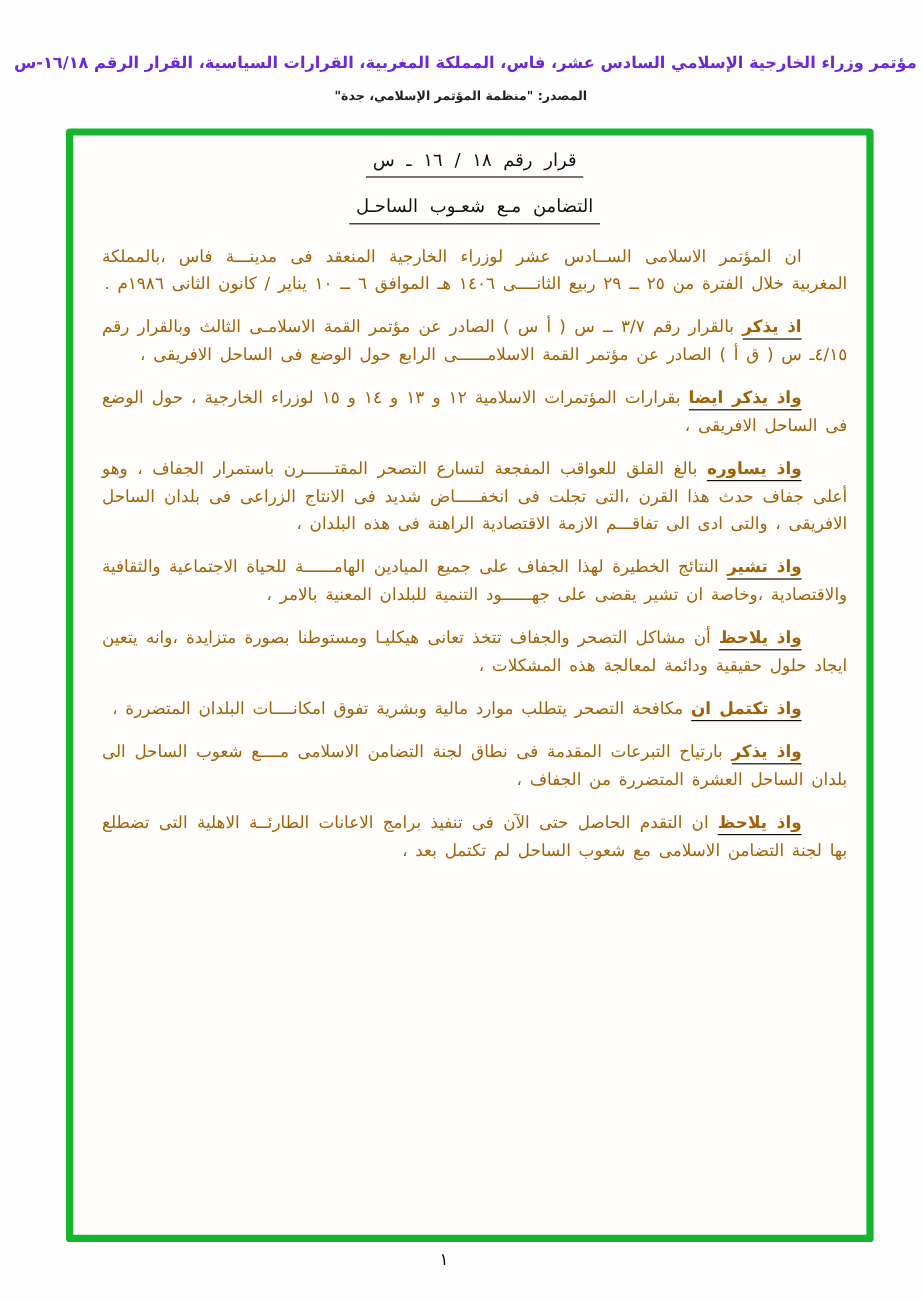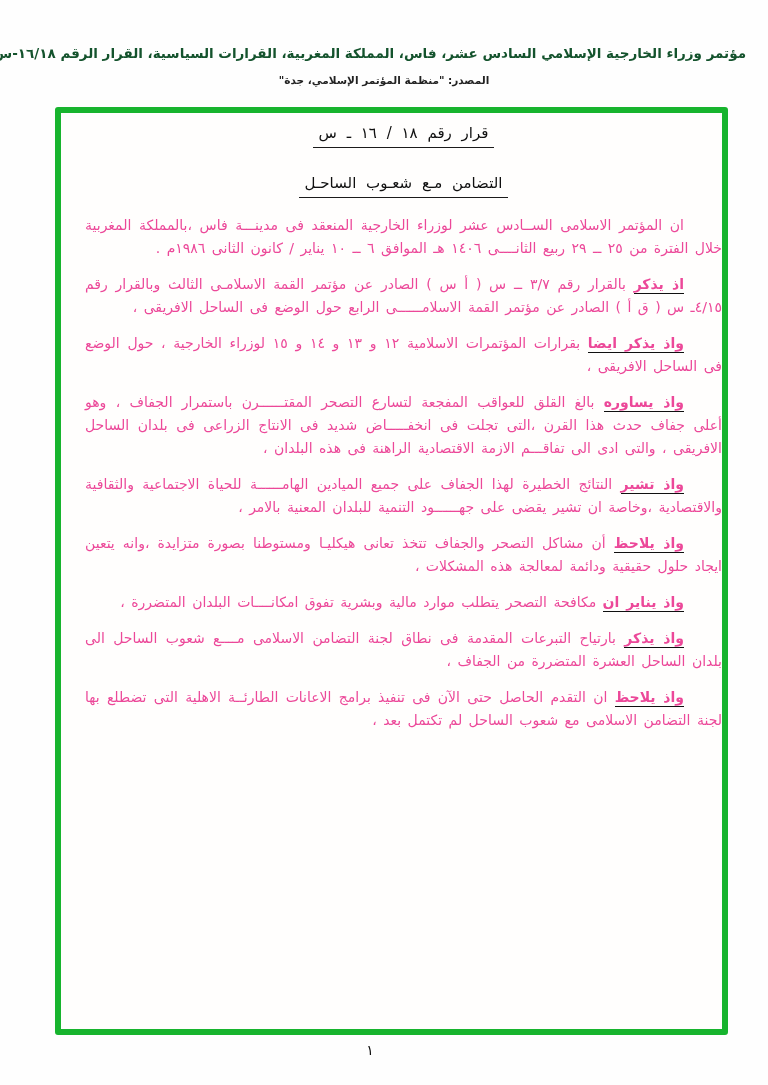--- a/index.html
+++ b/index.html
@@ -8,62 +8,62 @@
     font-family:"DejaVu Sans", sans-serif;
     direction:rtl;
     color:#141414;
     position:relative;
     overflow:hidden;
   }
   .page{position:absolute;inset:0;background:#fefefe;}
 
   
   .header-line{
-    position:absolute;top:45px;right:22px;left:6px;
+    position:absolute;top:45px;right:4px;left:6px;
     text-align:right;
-    font-size:13.5px;font-weight:bold;color:#14532d;
+    font-size:13.5px;font-weight:bold;color:#6d28d9;
     letter-spacing:0px;white-space:nowrap;
   }
   .source-line{
     position:absolute;top:74px;left:0;width:100%;
     text-align:center;
     font-size:10.5px;font-weight:bold;color:#222;
   }
 
   
   .frame{
     position:absolute;left:55px;top:107px;
     width:673px;height:928px;
     border:6px solid #17b42e;
     border-radius:3px;
     box-sizing:border-box;
-    padding:6px 0 0 24px;
+    padding:6px 16px 0 24px;
     background:#fffefd;
   }
 
   .doc-title{text-align:center;margin-top:4px;}
   .title-text{
     display:inline-block;
     font-size:15px;font-weight:500;
     word-spacing:5px;
     border-bottom:1.6px solid #1b1b1b;
     padding:0 6px 5px 6px;
     color:#101010;
   }
-  .doc-title + .doc-title{margin-top:25px;}
+  .doc-title + .doc-title{margin-top:14px;}
 
   .doc-body{margin-top:16px;}
   .para{
     margin:13px 0 0 0;
     font-size:14px;
     line-height:23px;
     text-align:justify;
     text-indent:38px;
     word-spacing:2px;
-    color:#ec4899;
+    color:#a16207;
   }
   .para .lead{
     border-bottom:1.4px solid #101010;
     padding-bottom:1px;
     font-weight:bold;
   }
 
   .page-number{
     position:absolute;top:1042px;left:0;width:740px;
     text-align:center;
@@ -97,21 +97,21 @@
 
       <p class="para"><span class="lead">واذ يذكر ايضا</span><span> بقرارات المؤتمرات الاسلامية ١٢ و ١٣ و ١٤ و ١٥ لوزراء الخارجية ، حول الوضع فى الساحل الافريقى ،</span></p>
 
       <p class="para"><span class="lead">واذ يساوره</span><span> بالغ القلق للعواقب المفجعة لتسارع التصحر المقتــــــرن باستمرار الجفاف ، وهو أعلى جفاف حدث هذا القرن ،التى تجلت فى انخفـــــاض شديد فى الانتاج الزراعى فى بلدان الساحل الافريقى ، والتى ادى الى تفاقـــم الازمة الاقتصادية الراهنة فى هذه البلدان ،</span></p>
 
       <p class="para"><span class="lead">واذ تشير</span><span> النتائج الخطيرة لهذا الجفاف على جميع الميادين الهامــــــة للحياة الاجتماعية والثقافية والاقتصادية ،وخاصة ان تشير يقضى على جهــــــود التنمية للبلدان المعنية بالامر ،</span></p>
 
       <p class="para"><span class="lead">واذ يلاحظ</span><span> أن مشاكل التصحر والجفاف تتخذ تعانى هيكليـا ومستوطنا بصورة متزايدة ،وانه يتعين ايجاد حلول حقيقية ودائمة لمعالجة هذه المشكلات ،</span></p>
 
 
-      <p class="para"><span class="lead">واذ يناير ان</span><span> مكافحة التصحر يتطلب موارد مالية وبشرية تفوق امكانــــات البلدان المتضررة ،</span></p>
+      <p class="para"><span class="lead">واذ تكتمل ان</span><span> مكافحة التصحر يتطلب موارد مالية وبشرية تفوق امكانــــات البلدان المتضررة ،</span></p>
 
 
       <p class="para"><span class="lead">واذ يذكر</span><span> بارتياح التبرعات المقدمة فى نطاق لجنة التضامن الاسلامى مــــع شعوب الساحل الى بلدان الساحل العشرة المتضررة من الجفاف ،</span></p>
 
       <p class="para"><span class="lead">واذ يلاحظ</span><span>  ان التقدم الحاصل حتى الآن فى تنفيذ برامج الاعانات الطارئــة الاهلية التى تضطلع بها لجنة التضامن الاسلامى مع شعوب الساحل لم تكتمل بعد ،</span></p>
 
     </div>
   </div>
 
   <div class="page-number">١</div>

